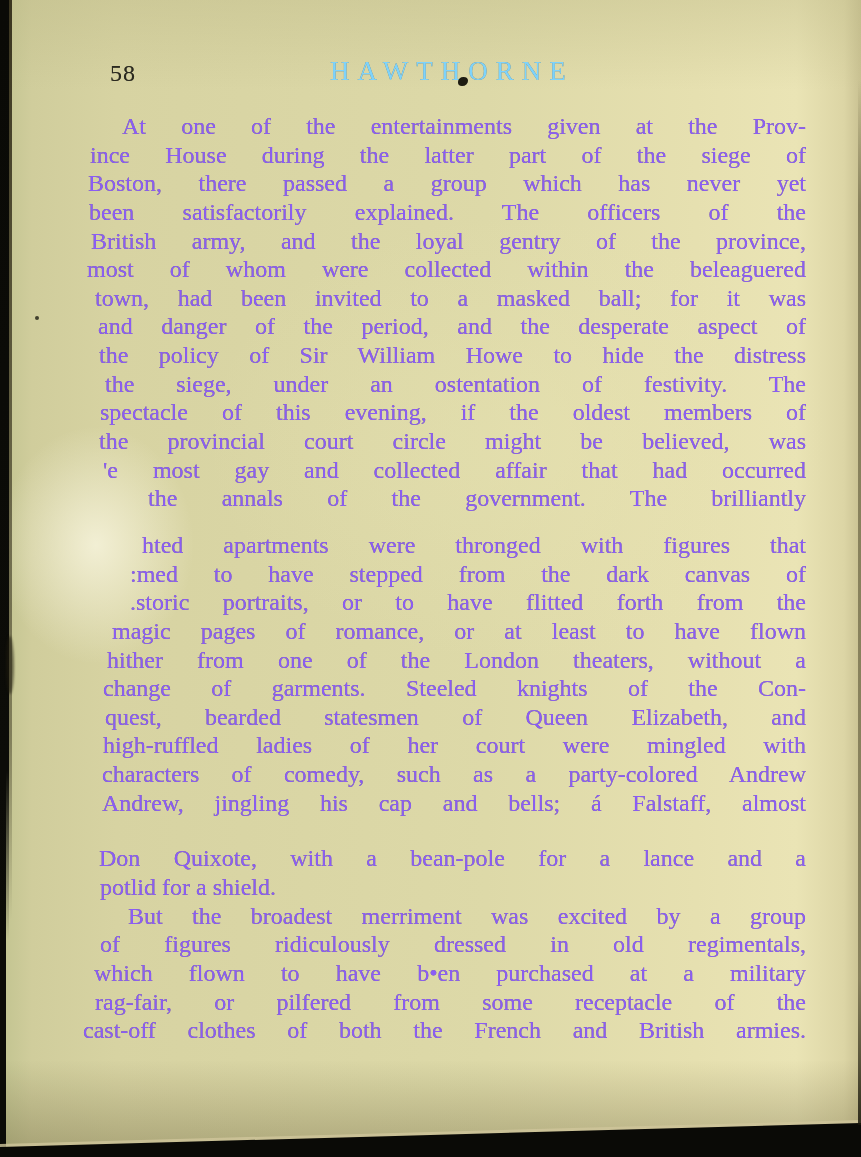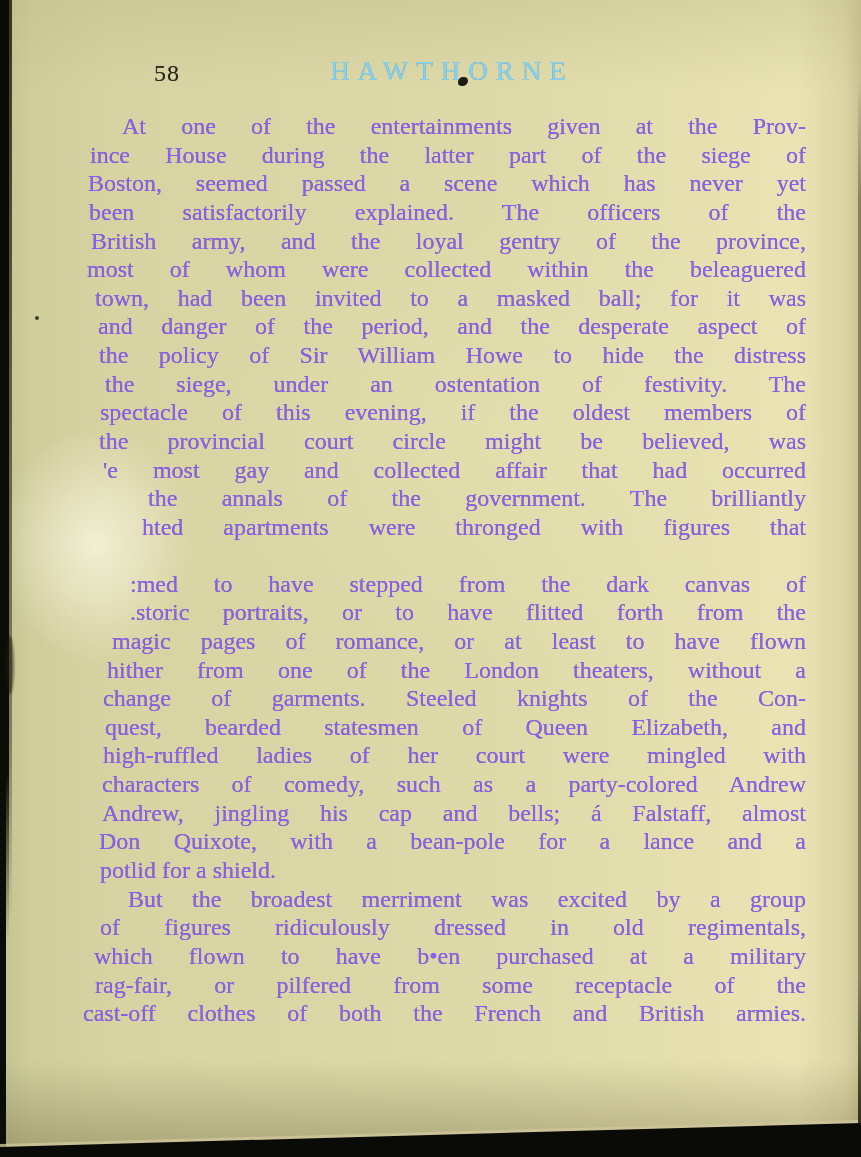--- a/index.html
+++ b/index.html
@@ -53,21 +53,20 @@
     position:absolute;right:0;top:80px;width:3px;height:1045px;
     background:linear-gradient(to bottom,
       rgba(70,64,38,0) 0, rgba(70,64,38,0.5) 12%, rgba(70,64,38,0.5) 86%, rgba(25,23,12,0.85) 100%);
   }
 
   
   .page-number{
     position:absolute;left:110px;top:60px;
     font-size:24px;color:#2b2a20;letter-spacing:1px;
     text-shadow:0 0 0.5px rgba(43,42,32,0.6);
-    margin-left:44px;
   }
   .running-title{
     position:absolute;left:330px;top:56px;
     font-size:27px;color:#7dd3fc;letter-spacing:8px;
     text-shadow:0 0 0.5px rgba(43,42,32,0.6);
     white-space:nowrap;
   }
   .ink-blot-header{
     position:absolute;left:458px;top:77px;width:10px;height:9px;
     background:#1d1c12;border-radius:55% 45% 60% 40%;
@@ -106,43 +105,43 @@
   <div class="gutter-smudge"></div>
 
   <div class="page-number">58</div>
   <div class="running-title">HAWTHORNE</div>
   <div class="ink-blot-header"></div>
   <div class="margin-speck"></div>
 
   <div class="body-text">
       <div class="bline" style="padding-left: 48px;">At one of the entertainments given at the Prov-</div>
       <div class="bline" style="padding-left: 16px;">ince House during the latter part of the siege of</div>
-      <div class="bline" style="padding-left: 14px;">Boston, seemed passed a scene which has never yet</div>
+      <div class="bline" style="padding-left: 14px;">Boston, there passed a group which has never yet</div>
       <div class="bline" style="padding-left: 15px;">been satisfactorily explained.  The officers of the</div>
       <div class="bline" style="padding-left: 17px;">British army, and the loyal gentry of the province,</div>
       <div class="bline" style="padding-left: 13px;">most of whom were collected within the beleaguered</div>
       <div class="bline" style="padding-left: 21px;">town, had been invited to a masked ball; for it was</div>
       <div class="bline" style="padding-left: 24px;">and danger of the period, and the desperate aspect of</div>
       <div class="bline" style="padding-left: 25px;">the policy of Sir William Howe to hide the distress</div>
       <div class="bline" style="padding-left: 31px;">the siege, under an ostentation of festivity.  The</div>
       <div class="bline" style="padding-left: 26px;">spectacle of this evening, if the oldest members of</div>
       <div class="bline" style="padding-left: 25px;">the provincial court circle might be believed, was</div>
       <div class="bline" style="padding-left: 29px;">'e most gay and collected affair that had occurred</div>
       <div class="bline" style="padding-left: 74px;">the annals of the government.  The brilliantly</div>
-      <div class="bline" style="padding-left: 68px;">hted apartments were thronged with figures that</div>
-      <div class="bline" style="padding-left: 56px; margin-top: 28px;">:med to have stepped from the dark canvas of</div>
+      <div class="bline" style="padding-left: 68px; margin-top: 18px;">hted apartments were thronged with figures that</div>
+      <div class="bline" style="padding-left: 56px;">:med to have stepped from the dark canvas of</div>
       <div class="bline" style="padding-left: 56px;">.storic portraits, or to have flitted forth from the</div>
       <div class="bline" style="padding-left: 38px;">magic pages of romance, or at least to have flown</div>
       <div class="bline" style="padding-left: 33px;">hither from one of the London theaters, without a</div>
       <div class="bline" style="padding-left: 29px;">change of garments.  Steeled knights of the Con-</div>
       <div class="bline" style="padding-left: 31px;">quest, bearded statesmen of Queen Elizabeth, and</div>
       <div class="bline" style="padding-left: 29px;">high-ruffled ladies of her court were mingled with</div>
       <div class="bline" style="padding-left: 28px;">characters of comedy, such as a party-colored Andrew</div>
       <div class="bline" style="padding-left: 28px;">Andrew, jingling his cap and bells; á Falstaff, almost</div>
-      <div class="bline" style="padding-left: 25px;">Don Quixote, with a bean-pole for a lance and a</div>
+      <div class="bline" style="padding-left: 25px; margin-top: 27px;">Don Quixote, with a bean-pole for a lance and a</div>
       <div class="bline short" style="padding-left: 26px;">potlid for a shield.</div>
       <div class="bline" style="padding-left: 54px;">But the broadest merriment was excited by a group</div>
       <div class="bline" style="padding-left: 26px;">of figures ridiculously dressed in old regimentals,</div>
       <div class="bline" style="padding-left: 20px;">which flown to have b•en purchased at a military</div>
       <div class="bline" style="padding-left: 21px;">rag-fair, or pilfered from some receptacle of the</div>
       <div class="bline" style="padding-left: 9px;">cast-off clothes of both the French and British armies.</div>
     </div>
 
   <div class="bottom-edge-line"></div>
   <div class="bottom-band"></div>

